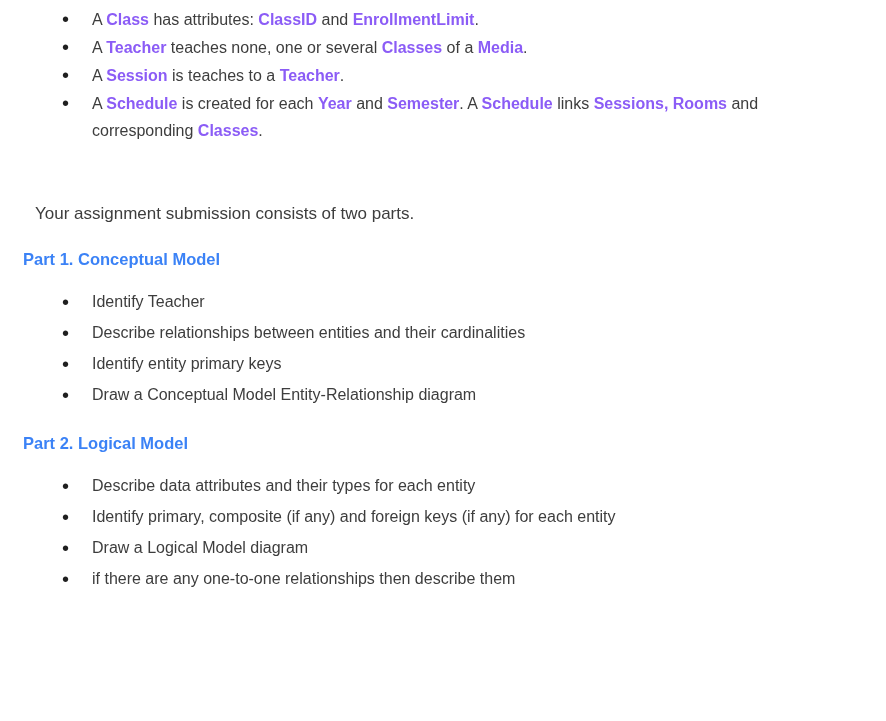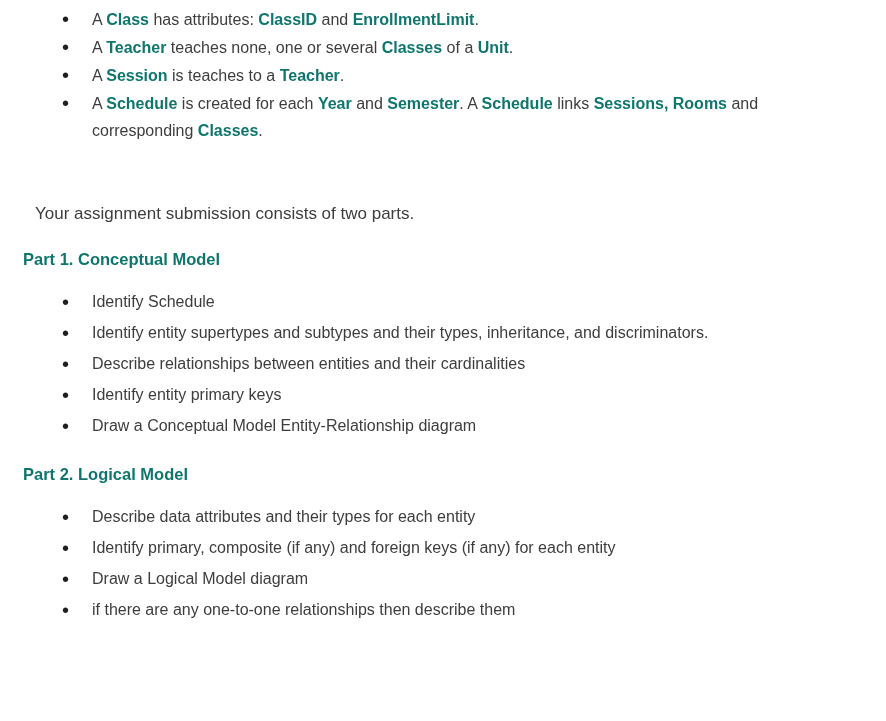--- a/index.html
+++ b/index.html
@@ -46,53 +46,52 @@
   }
   ul.section-bullets {
     margin-top: 16px;
   }
   ul.section-bullets li {
     line-height: 30px;
     margin-bottom: 1px;
   }
   .b {
     font-weight: 700;
-    color: #0f766e;
+    color: #8b5cf6;
   }
   p.para {
     margin: 58px 0 0 12px;
     font-size: 17px;
     line-height: 24px;
   }
   h3.heading {
     margin: 21px 0 0 0;
     font-size: 16.5px;
     font-weight: 700;
-    color: #0f766e;
+    color: #3b82f6;
     line-height: 24px;
   }
 </style>
 </head>
 <body>
 
 <div class="page">
   <ul class="bullets intro-bullets" id="intro-bullets">
       <li><span>A </span><span class="b">Class</span><span> has attributes: </span><span class="b">ClassID</span><span> and </span><span class="b">EnrollmentLimit</span><span>.</span></li>
-      <li><span>A </span><span class="b">Teacher</span><span> teaches none, one or several </span><span class="b">Classes</span><span> of a </span><span class="b">Unit</span><span>.</span></li>
+      <li><span>A </span><span class="b">Teacher</span><span> teaches none, one or several </span><span class="b">Classes</span><span> of a </span><span class="b">Media</span><span>.</span></li>
       <li><span>A </span><span class="b">Session</span><span> is teaches to a </span><span class="b">Teacher</span><span>.</span></li>
       <li><span>A </span><span class="b">Schedule</span><span> is created for each </span><span class="b">Year</span><span> and </span><span class="b">Semester</span><span>. A </span><span class="b">Schedule</span><span> links </span><span class="b">Sessions, Rooms</span><span> and corresponding </span><span class="b">Classes</span><span>.</span></li>
     </ul>
 
   <p class="para">Your assignment submission consists of two parts.</p>
 
   <div id="sections">
       <h3 class="heading">Part 1. Conceptual Model</h3>
       <ul class="bullets section-bullets">
-        <li>Identify Schedule</li>
-        <li>Identify entity supertypes and subtypes and their types, inheritance, and discriminators.</li>
+        <li>Identify Teacher</li>
         <li>Describe relationships between entities and their cardinalities</li>
         <li>Identify entity primary keys</li>
         <li>Draw a Conceptual Model Entity-Relationship diagram</li>
       </ul>
       <h3 class="heading">Part 2. Logical Model</h3>
       <ul class="bullets section-bullets">
         <li>Describe data attributes and their types for each entity</li>
         <li>Identify primary, composite (if any) and foreign keys (if any) for each entity</li>
         <li>Draw a Logical Model diagram</li>
         <li>if there are any one-to-one relationships then describe them</li>

